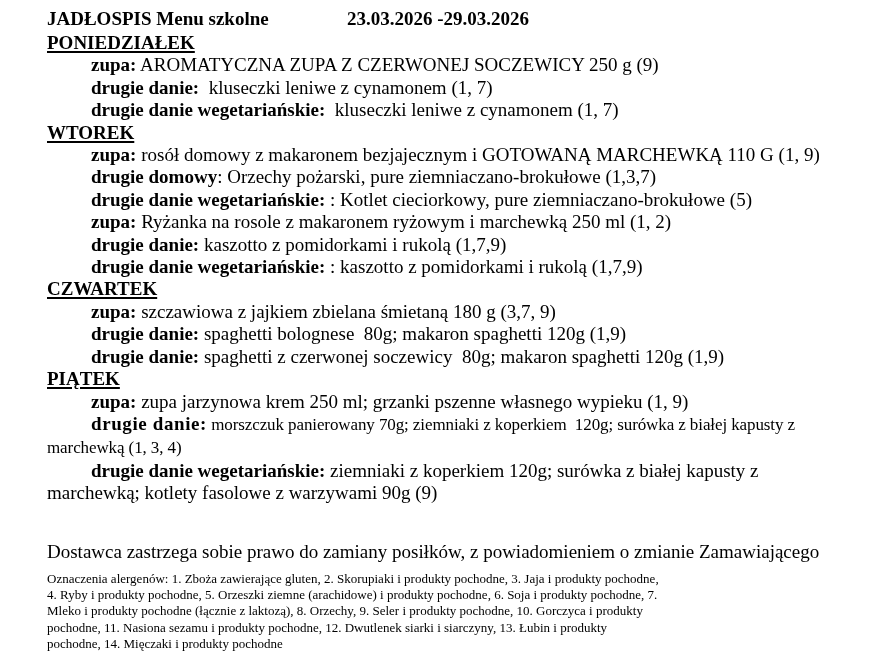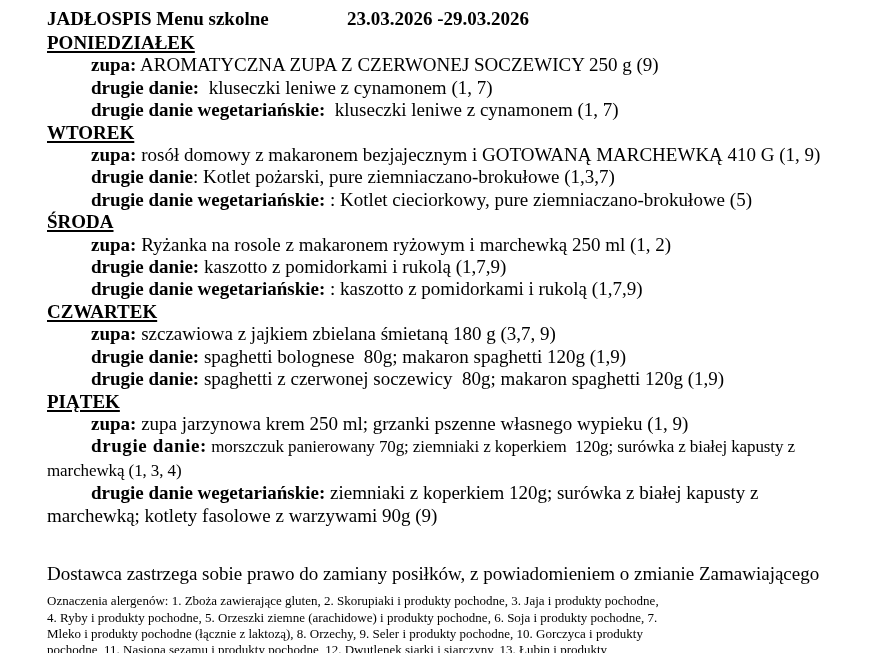--- a/index.html
+++ b/index.html
@@ -84,26 +84,25 @@
 
   <div id="days">
       <section class="day">
         <div class="day-heading">PONIEDZIAŁEK</div>
         <div class="row"><span class="row-label">zupa:</span><span class="row-value"> AROMATYCZNA ZUPA Z CZERWONEJ SOCZEWICY 250 g (9)</span></div>
         <div class="row"><span class="row-label">drugie danie:</span><span class="row-value">  kluseczki leniwe z cynamonem (1, 7)</span></div>
         <div class="row"><span class="row-label">drugie danie wegetariańskie:</span><span class="row-value">  kluseczki leniwe z cynamonem (1, 7)</span></div>
       </section>
       <section class="day">
         <div class="day-heading">WTOREK</div>
-        <div class="row"><span class="row-label">zupa:</span><span class="row-value"> rosół domowy z makaronem bezjajecznym i GOTOWANĄ MARCHEWKĄ 410 G (1, 9)</span></div>
-        <div class="row"><span class="row-label">drugie danie</span><span class="row-value">: Kotlet pożarski, pure ziemniaczano-brokułowe (1,3,7)</span></div>
+        <div class="row"><span class="row-label">zupa:</span><span class="row-value"> rosół domowy z makaronem bezjajecznym i GOTOWANĄ MARCHEWKĄ 110 G (1, 9)</span></div>
+        <div class="row"><span class="row-label">drugie domowy</span><span class="row-value">: Orzechy pożarski, pure ziemniaczano-brokułowe (1,3,7)</span></div>
         <div class="row"><span class="row-label">drugie danie wegetariańskie:</span><span class="row-value"> : Kotlet cieciorkowy, pure ziemniaczano-brokułowe (5)</span></div>
       </section>
       <section class="day">
-        <div class="day-heading">ŚRODA</div>
         <div class="row"><span class="row-label">zupa:</span><span class="row-value"> Ryżanka na rosole z makaronem ryżowym i marchewką 250 ml (1, 2)</span></div>
         <div class="row"><span class="row-label">drugie danie:</span><span class="row-value"> kaszotto z pomidorkami i rukolą (1,7,9)</span></div>
         <div class="row"><span class="row-label">drugie danie wegetariańskie:</span><span class="row-value"> : kaszotto z pomidorkami i rukolą (1,7,9)</span></div>
       </section>
       <section class="day">
         <div class="day-heading">CZWARTEK</div>
         <div class="row"><span class="row-label">zupa:</span><span class="row-value"> szczawiowa z jajkiem zbielana śmietaną 180 g (3,7, 9)</span></div>
         <div class="row"><span class="row-label">drugie danie:</span><span class="row-value"> spaghetti bolognese  80g; makaron spaghetti 120g (1,9)</span></div>
         <div class="row"><span class="row-label">drugie danie:</span><span class="row-value"> spaghetti z czerwonej soczewicy  80g; makaron spaghetti 120g (1,9)</span></div>
       </section>

